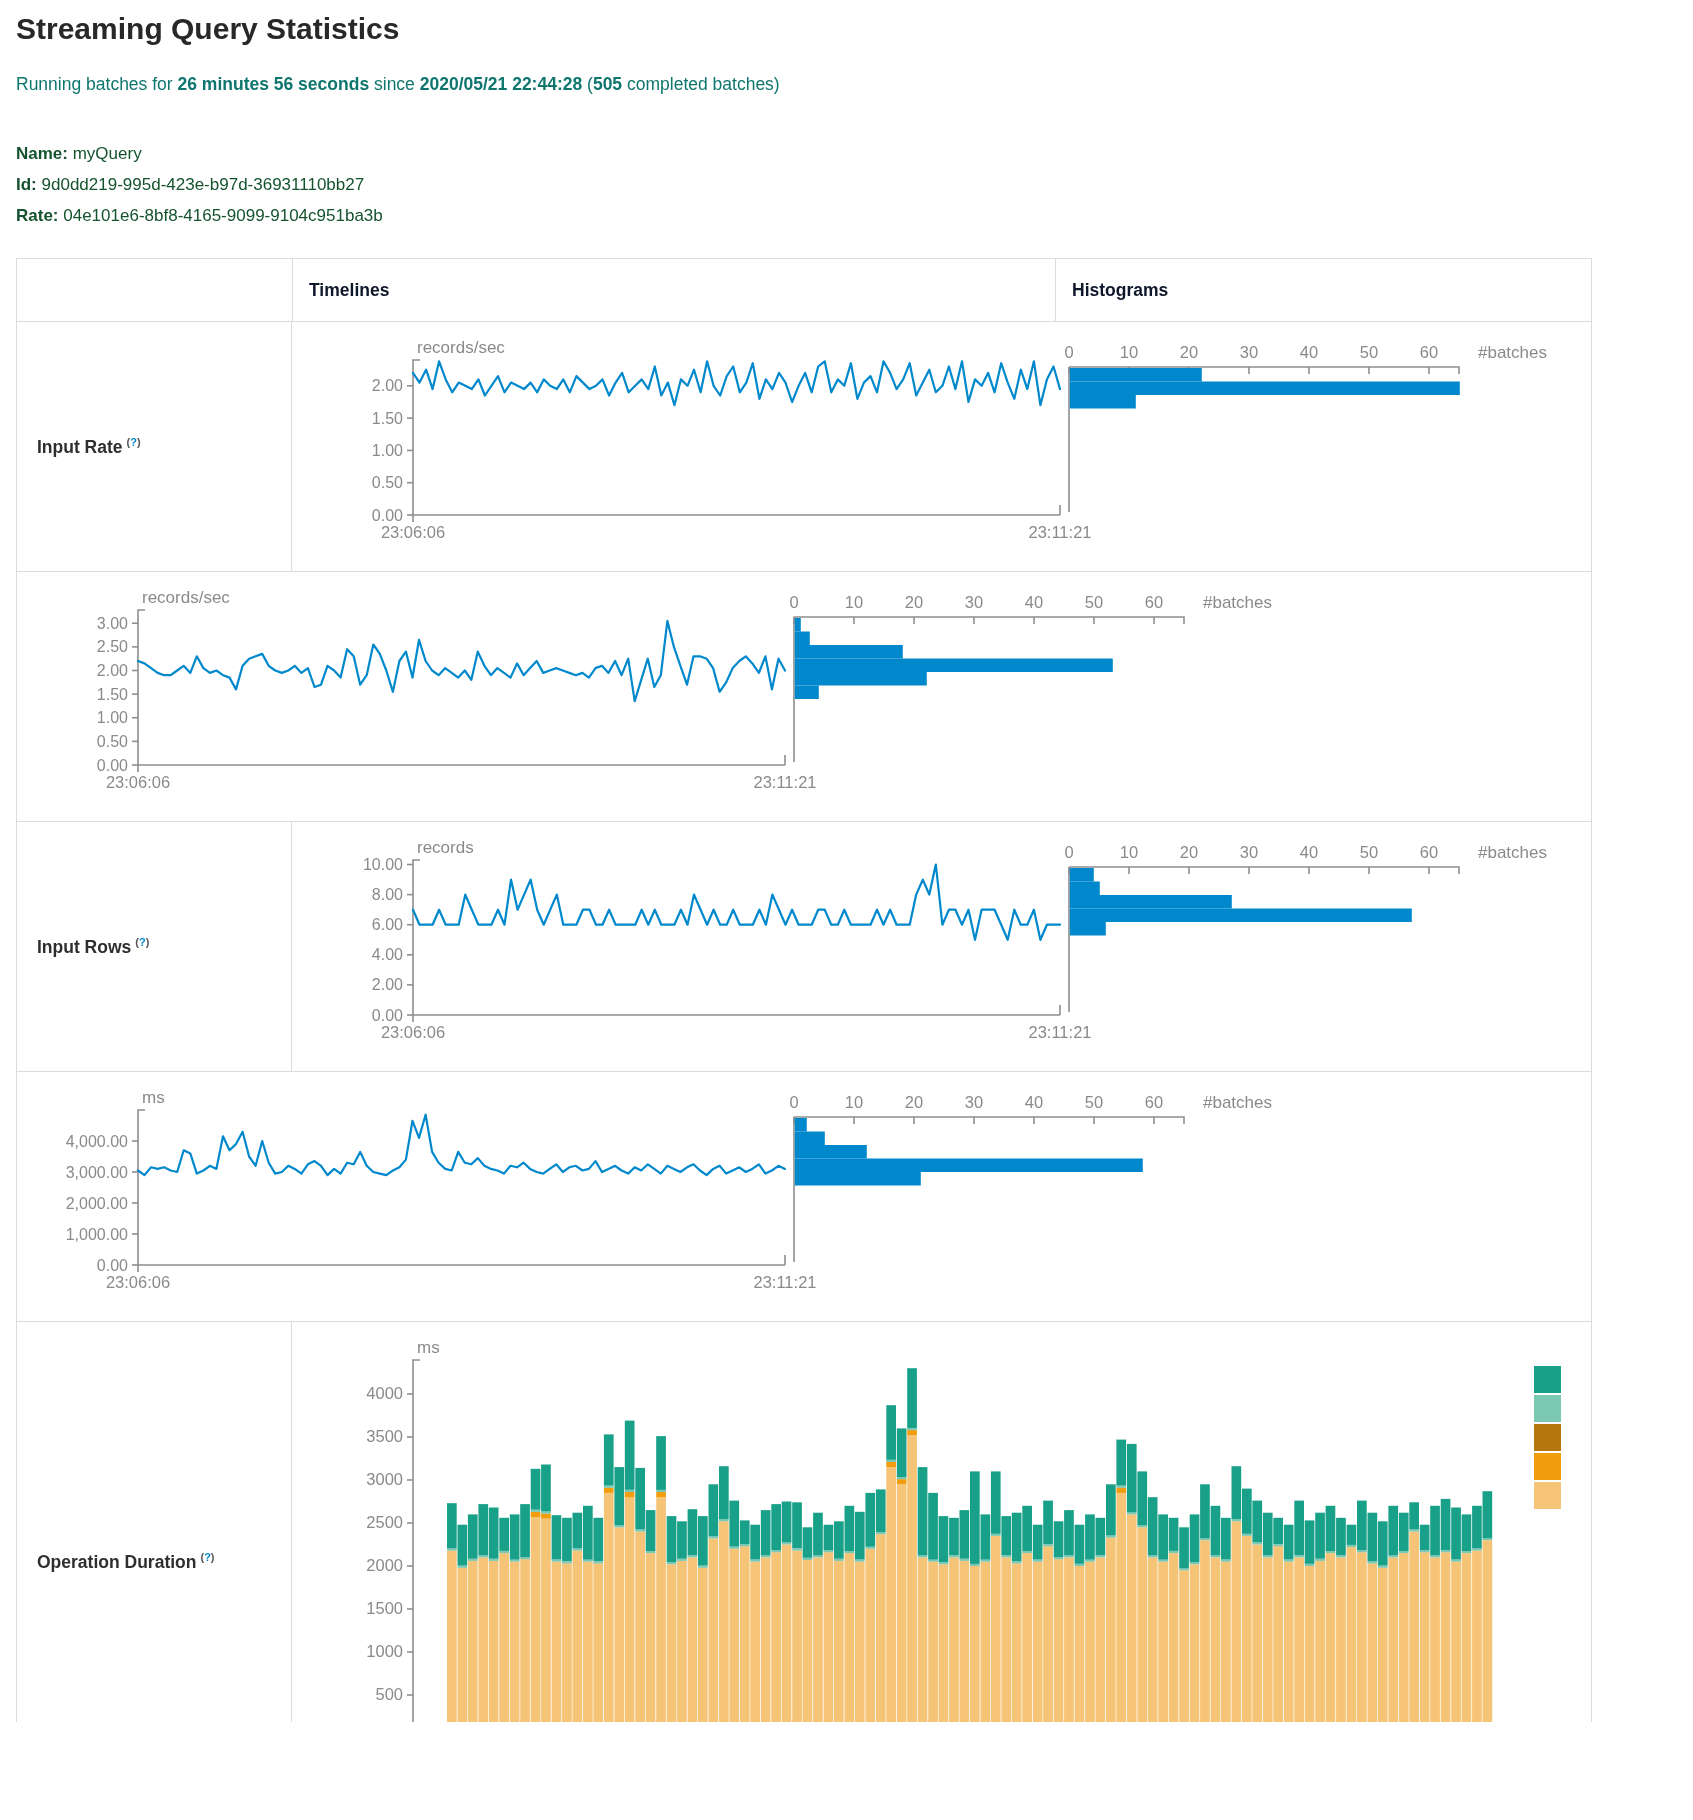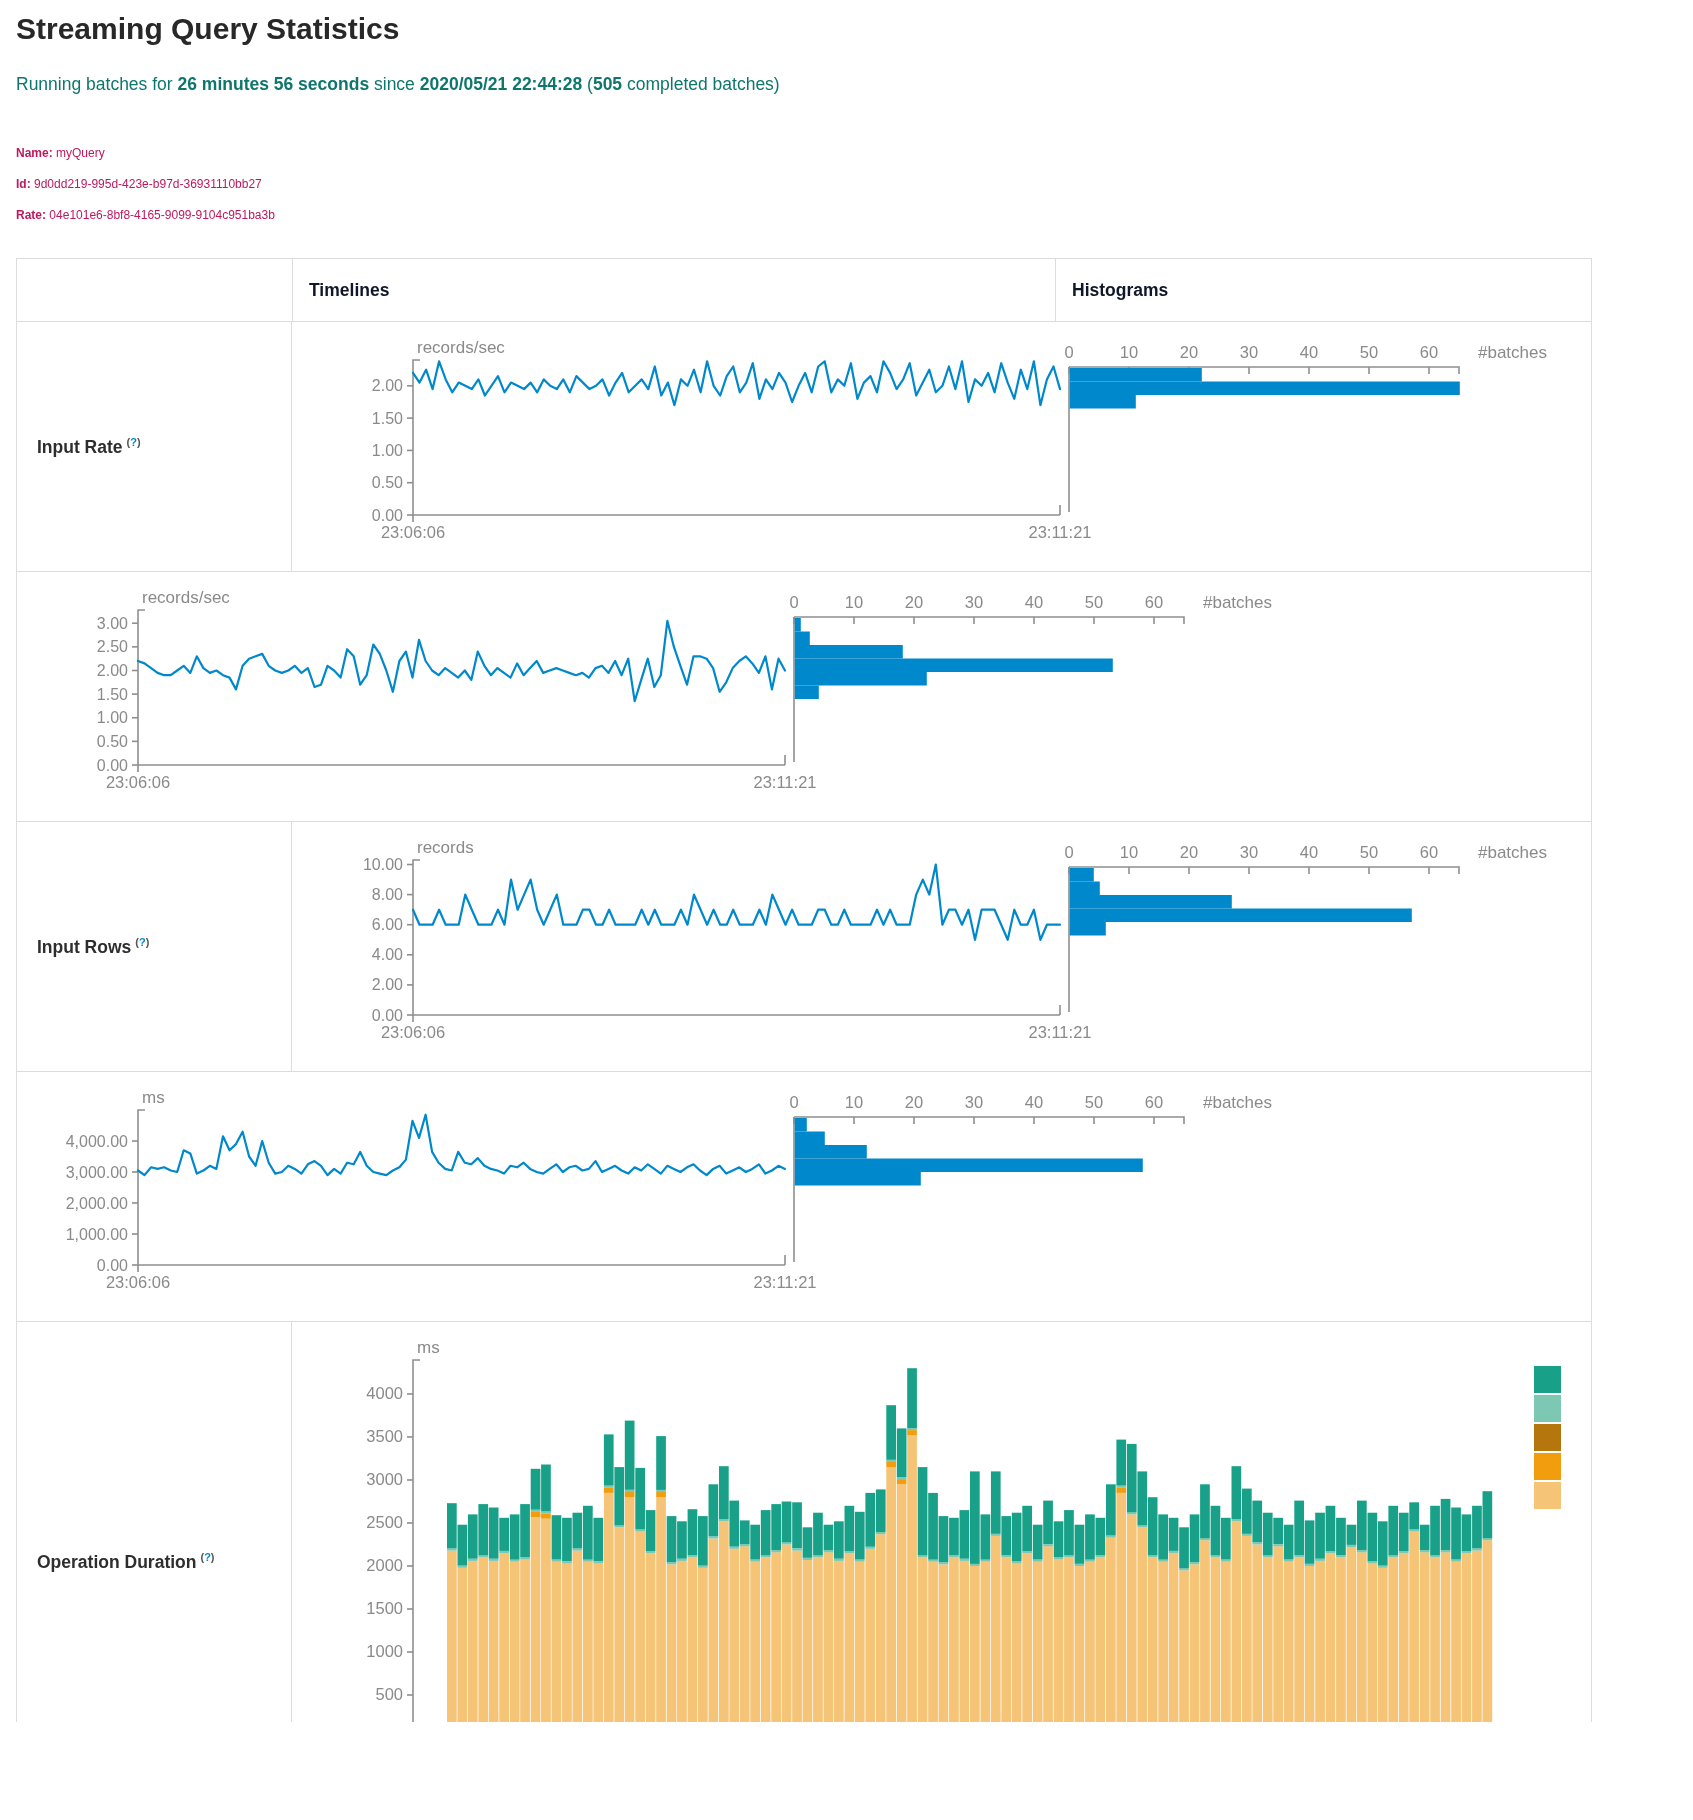--- a/index.html
+++ b/index.html
@@ -1,21 +1,21 @@
 <!DOCTYPE html>
 <html><head>
 <meta charset="utf-8">
 <style>
   html,body{margin:0;padding:0;background:#fff;}
   body{font-family:"Liberation Sans","DejaVu Sans",sans-serif;color:#333;}
   .page{position:relative;width:1693px;height:1722px;background:#fff;overflow:hidden;}
   .title{position:absolute;left:16px;top:12px;font-size:30px;font-weight:700;color:#282828;margin:0;}
   .subtitle{position:absolute;left:16px;top:74px;font-size:17.5px;color:#0f766e;}
   .subtitle b{font-weight:700;}
-  .meta{position:absolute;left:16px;top:138px;font-size:12px;line-height:31px;color:#be185d;}
+  .meta{position:absolute;left:16px;top:138px;font-size:17px;line-height:31px;color:#14532d;}
   .meta b{font-weight:700;}
   .stats-table{position:absolute;left:16px;top:258px;width:1576px;border:1px solid #dcdcdc;box-sizing:border-box;}
   .thead{display:flex;height:63px;border-bottom:1px solid #dcdcdc;box-sizing:border-box;}
   .th-blank{width:276px;border-right:1px solid #dcdcdc;box-sizing:border-box;}
   .th{display:flex;align-items:center;padding-left:16px;font-weight:700;font-size:17.5px;color:#0f172a;box-sizing:border-box;}
   .th-timelines{width:763px;border-right:1px solid #dcdcdc;}
   .th-histograms{flex:1;}
   .trow{display:flex;height:250px;border-bottom:1px solid #dcdcdc;box-sizing:border-box;}
   .trow:last-child{border-bottom:none;}
   .trow.op{height:479px;}

